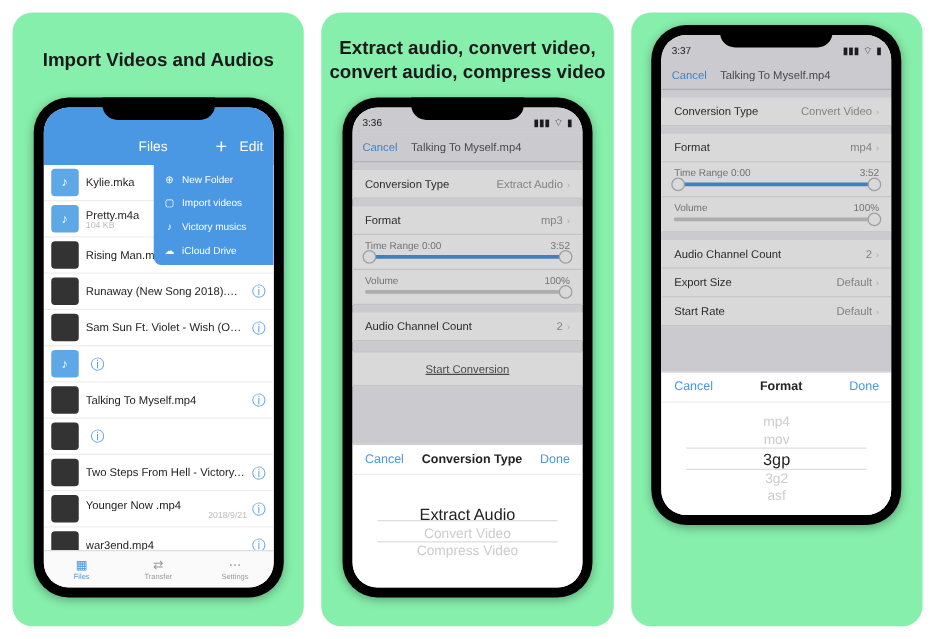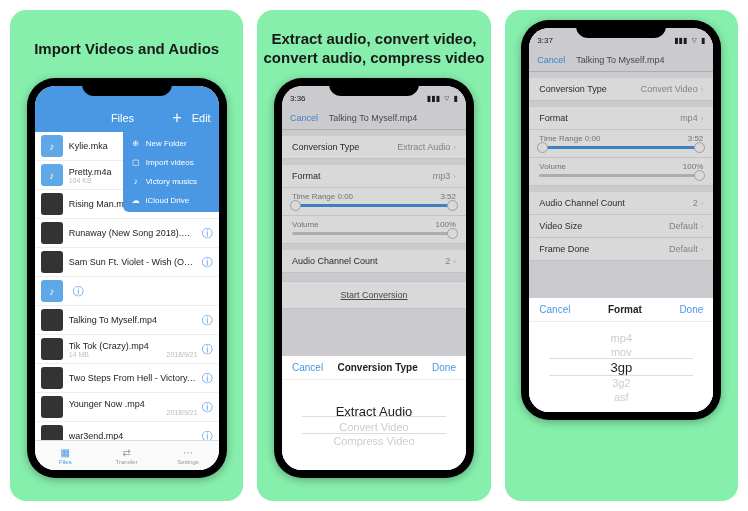--- a/index.html
+++ b/index.html
@@ -341,27 +341,20 @@
               <div class="file-name">Talking To Myself.mp4</div>
               <div class="file-sub">
                 <span></span>
                 <span></span>
               </div>
             </div>
             <span class="info-i">ⓘ</span>
           </div>
         <div class="file-row">
             <div class="thumb img"></div>
-            <div class="file-meta">
-              <div class="file-name">Tik Tok (Crazy).mp4</div>
-              <div class="file-sub">
-                <span>14 MB</span>
-                <span>2018/9/21</span>
-              </div>
-            </div>
             <span class="info-i">ⓘ</span>
           </div>
         <div class="file-row">
             <div class="thumb img"></div>
             <div class="file-meta">
               <div class="file-name">Two Steps From Hell - Victory.mp4</div>
               <div class="file-sub">
                 <span></span>
                 <span></span>
               </div>
@@ -527,25 +520,25 @@
           <div class="slider-track gray">
               <div class="slider-thumb" style="right:-2px"></div>
             </div>
         </div>
         <div class="form-gap"></div>
         <div class="form-row">
             <span>Audio Channel Count</span>
             <span><span class="v">2</span><span class="chev">›</span></span>
           </div>
         <div class="form-row">
-            <span>Video Size</span>
+            <span>Export Size</span>
             <span><span class="v">Default</span><span class="chev">›</span></span>
           </div>
         <div class="form-row">
-            <span>Frame Done</span>
+            <span>Start Rate</span>
             <span><span class="v">Default</span><span class="chev">›</span></span>
           </div>
       </div>
       <div class="dim"></div>
       <div class="sheet">
         <div class="sheet-bar">
           <span class="l">Cancel</span>
           <span class="c">Format</span>
           <span class="r">Done</span>
         </div>

